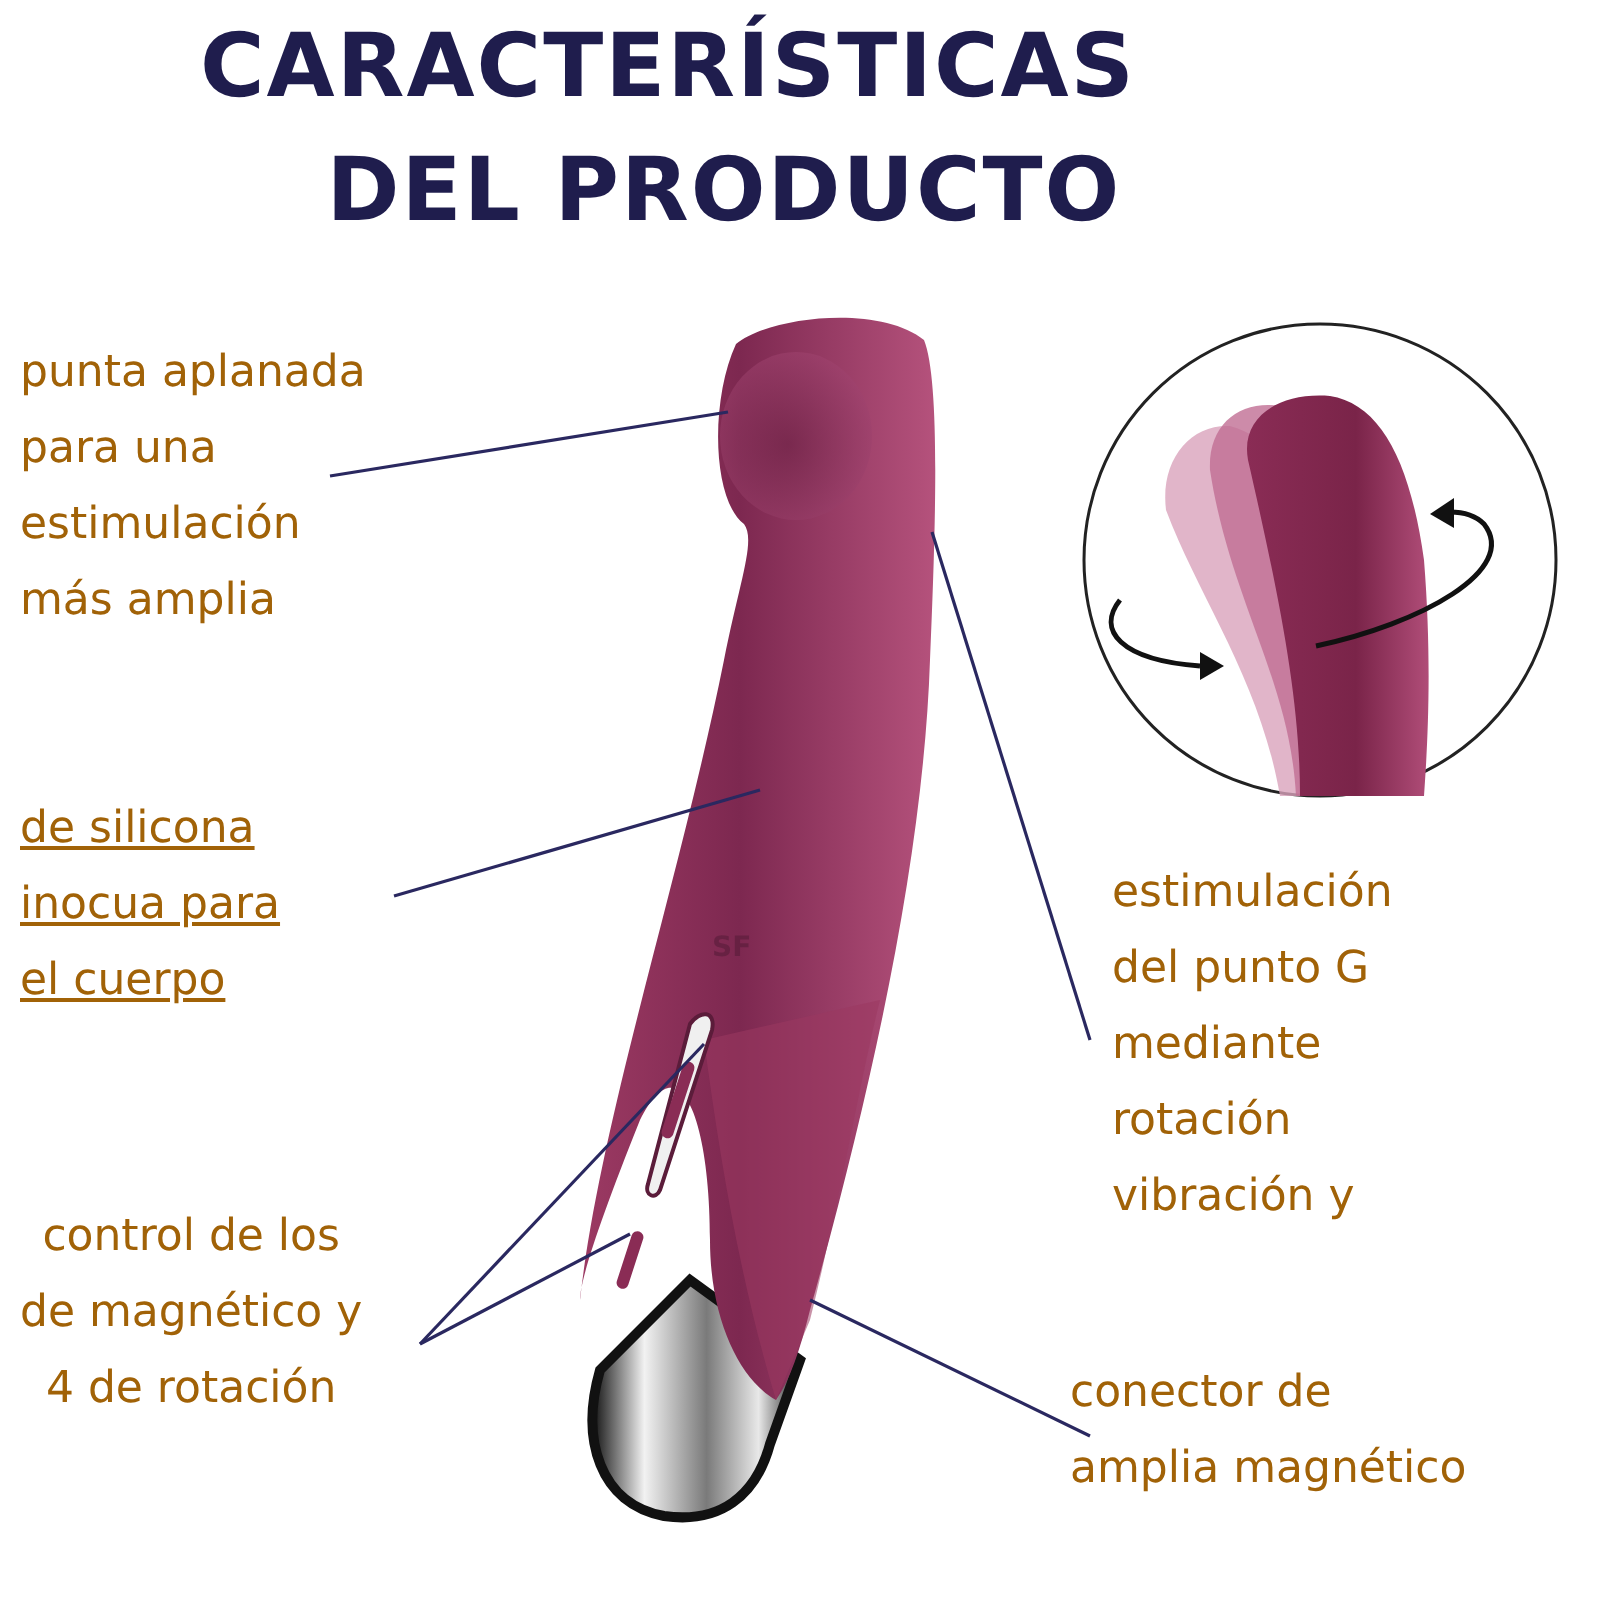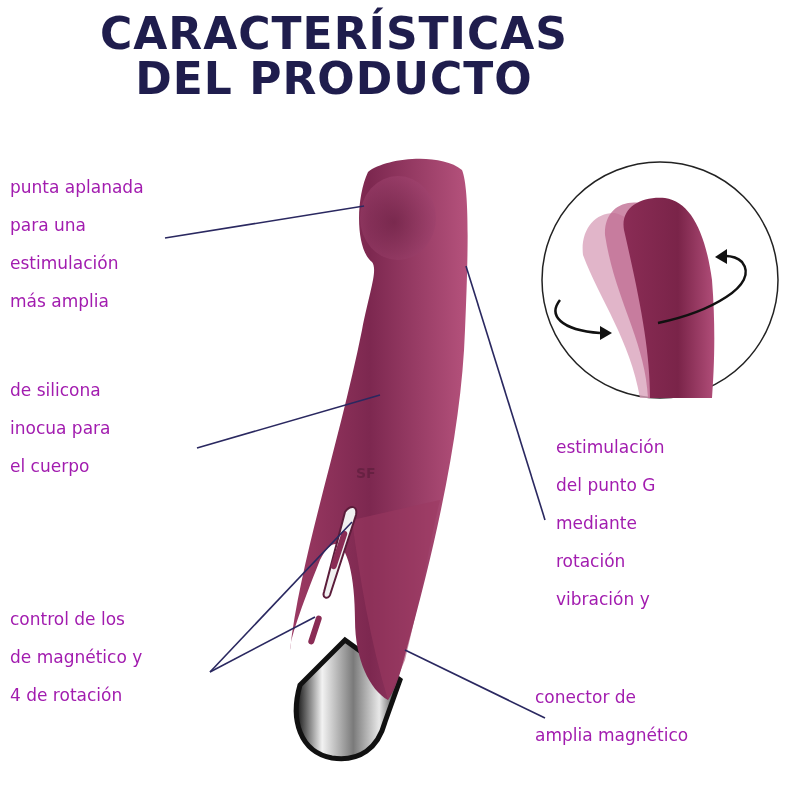--- a/index.html
+++ b/index.html
@@ -2,22 +2,22 @@
 <html><head>
 <meta charset="utf-8">
 <style>
   html, body { margin:0; padding:0; background:#ffffff; }
   body { width:800px; height:800px; position:relative; overflow:hidden;
          font-family:"DejaVu Sans", "Liberation Sans", sans-serif; color:#1f1d4d; }
   .title { position:absolute; left:0; width:668px; text-align:center;
            font-family:"DejaVu Sans", sans-serif; font-weight:bold;
            font-size:44px; letter-spacing:1px; color:#1f1d4d; line-height:52px; }
   .title.l1 { top:8px; }
-  .title.l2 { top:53px; }
-  .label { position:absolute; font-size:17px; line-height:38px; color:#a21caf;
+  .title.l2 { top:70px;padding-left:28px; }
+  .label { position:absolute; font-size:22px; line-height:38px; color:#a16207;
            font-family:"DejaVu Sans", sans-serif; }
   .label div { white-space:nowrap; }
   svg.art { position:absolute; left:0; top:0; }
 </style>
 </head>
 <body>
 
 <div class="title l1">CARACTERÍSTICAS</div>
 <div class="title l2">DEL PRODUCTO</div>
 
@@ -95,27 +95,27 @@
   </g>
 </svg>
 
 <div class="label" style="left:10px; top:168px;">
   <div>punta aplanada</div>
   <div>para una</div>
   <div>estimulación</div>
   <div>más amplia</div>
 </div>
 
-<div class="label" style="left:10px; top:371px;">
+<div class="label" style="left:10px; top:396px;text-decoration:underline;">
   <div>de silicona</div>
   <div>inocua para</div>
   <div>el cuerpo</div>
 </div>
 
-<div class="label" style="left:10px; top:600px;">
+<div class="label" style="left:10px; top:600px;text-align:center;">
   <div>control de los</div>
   <div>de magnético y</div>
   <div>4 de rotación</div>
 </div>
 
 <div class="label" style="left:556px; top:428px;">
   <div>estimulación</div>
   <div>del punto G</div>
   <div>mediante</div>
   <div>rotación</div>

